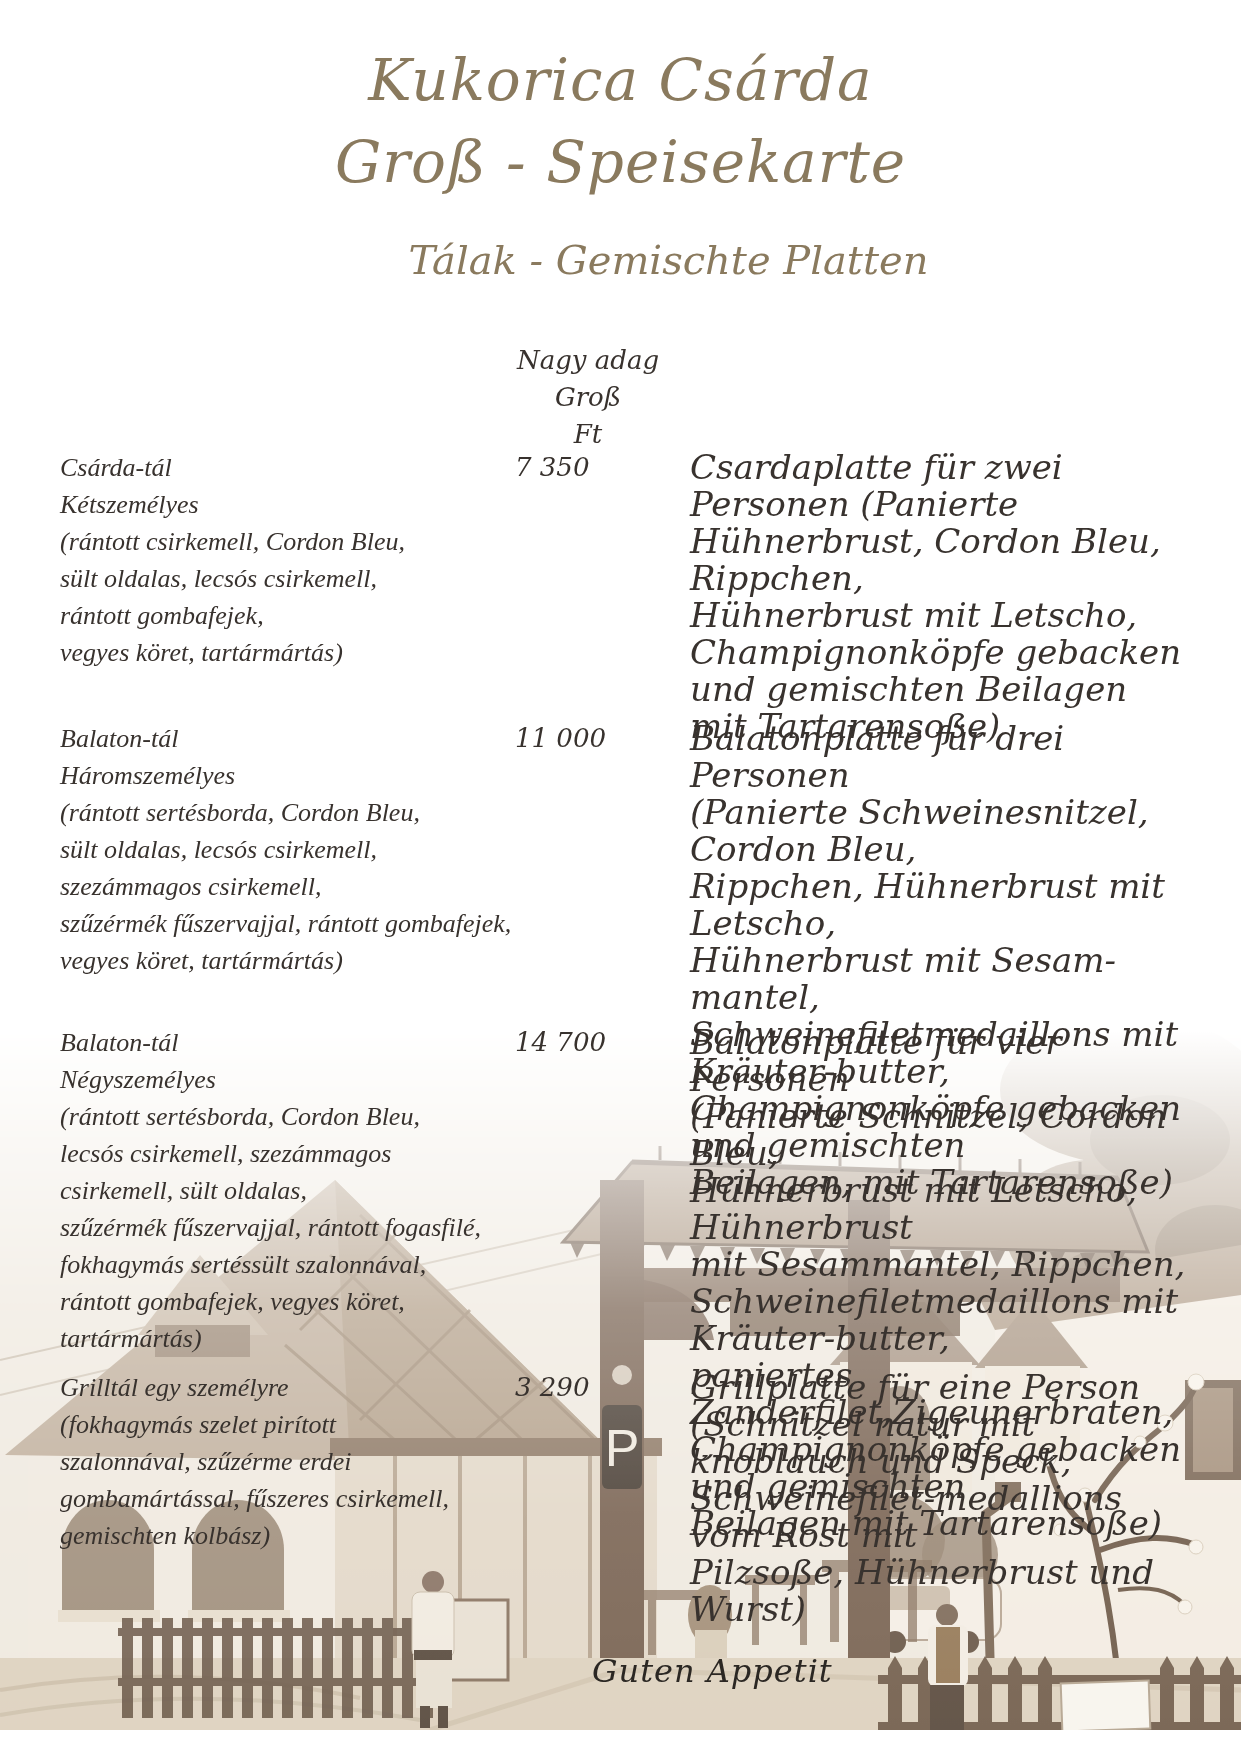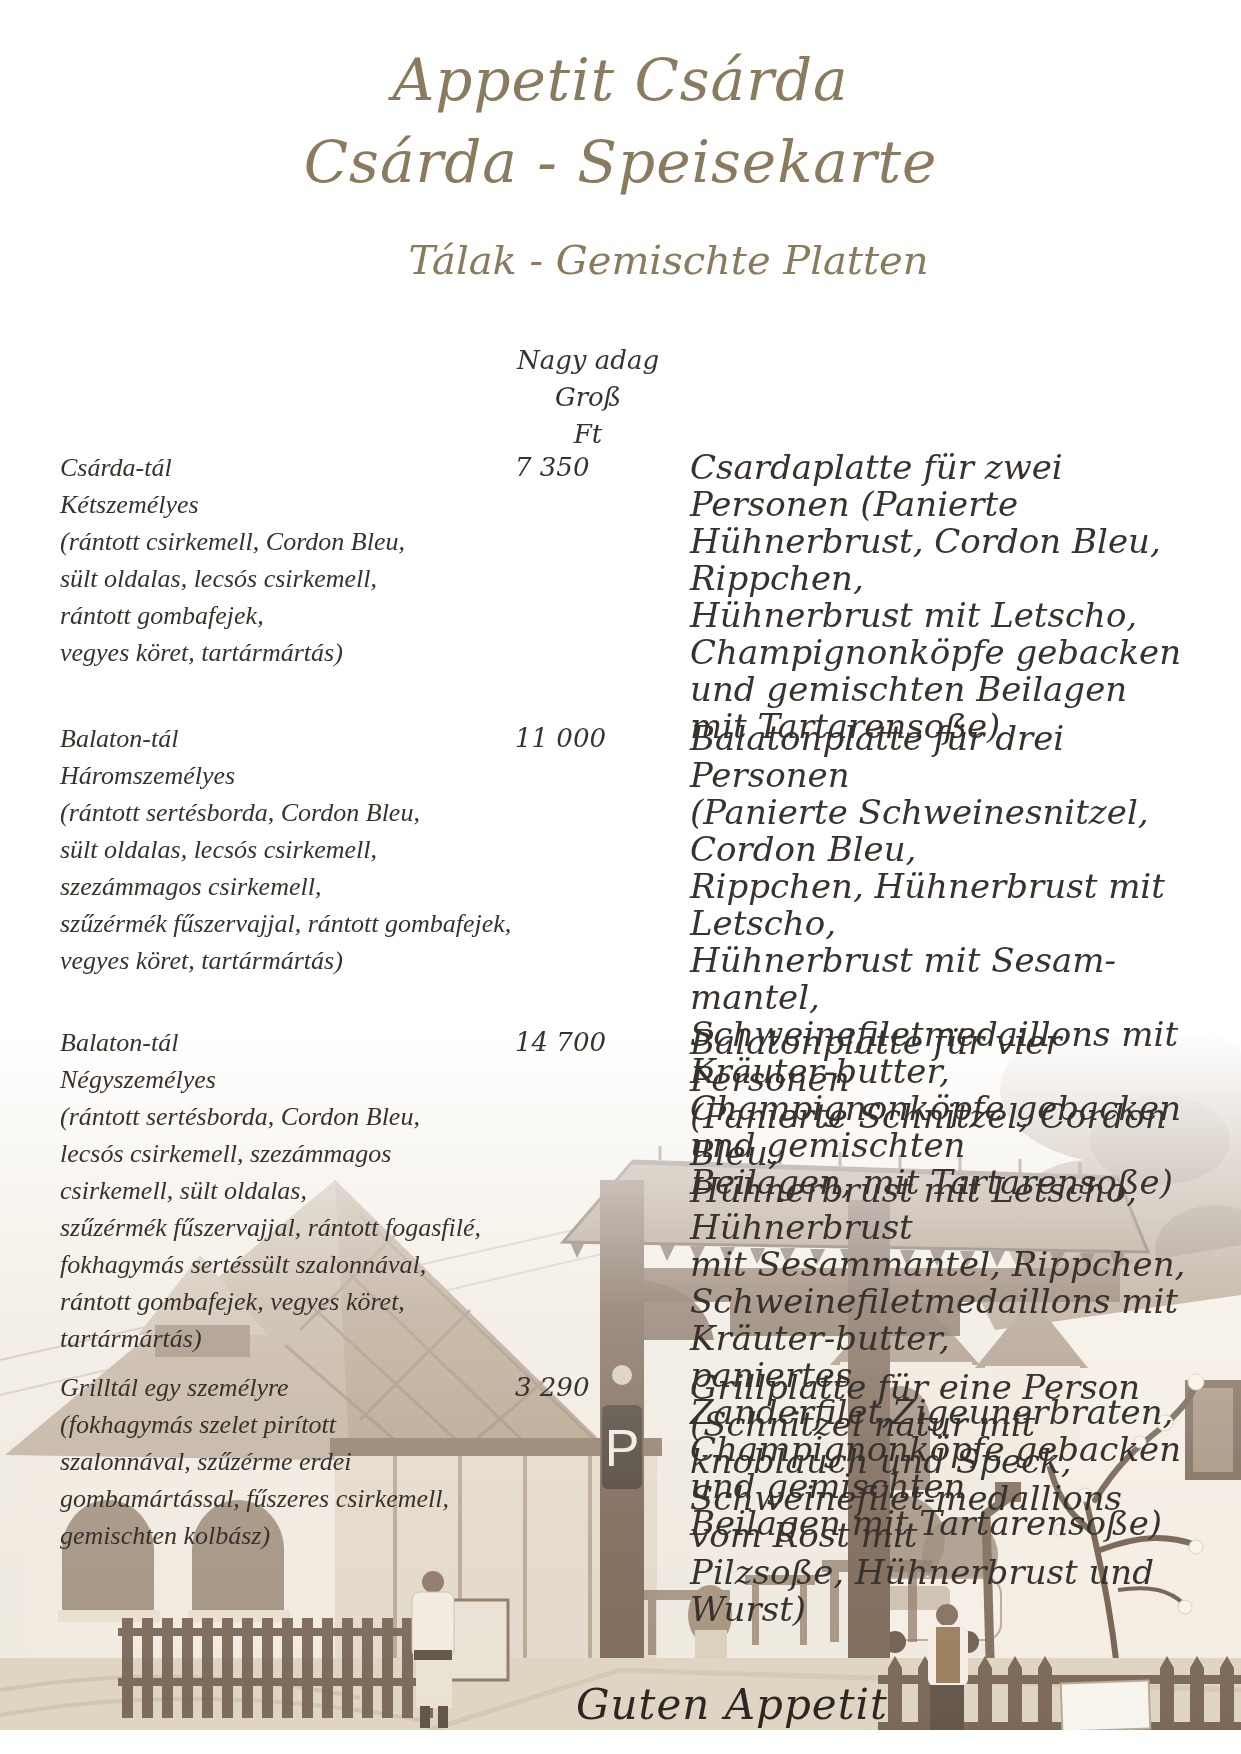--- a/index.html
+++ b/index.html
@@ -53,22 +53,22 @@
     position:absolute;left:690px;top:0;width:500px;
     font-style:italic;color:#38322e;font-size:34px;line-height:37px;
     white-space:pre-line;
   }
   
   .footer-hu{
     position:absolute;left:42px;top:1648px;
     font-style:italic;color:#2b2723;font-size:46px;letter-spacing:1px;
   }
   .footer-de{
-    position:absolute;left:576px;top:1652px;
-    font-style:italic;color:#2b2723;font-size:42px;letter-spacing:1px;margin-top:28px;
+    position:absolute;left:592px;top:1652px;
+    font-style:italic;color:#2b2723;font-size:32px;letter-spacing:1px;
   }
 </style>
 </head>
 <body>
 
 <div class="page">
 
   <svg class="photo" viewBox="0 0 1241 700" preserveAspectRatio="none" aria-hidden="true">
     <defs>
       <linearGradient id="fadeGrad" x1="0" y1="0" x2="0" y2="1">
@@ -290,22 +290,22 @@
 
       <g>
         <circle cx="947" cy="585" r="11" fill="#7f6b5a"></circle>
         <rect x="928" y="595" width="40" height="62" rx="8" fill="#f2ece2"></rect>
         <rect x="936" y="597" width="24" height="56" fill="#967a58"></rect>
         <rect x="930" y="655" width="34" height="45" fill="#5d4e41"></rect>
       </g>
     </g>
   </svg>
 
-  <div class="title title-1">Appetit Csárda</div>
-  <div class="title title-2">Csárda - Speisekarte</div>
+  <div class="title title-1">Kukorica Csárda</div>
+  <div class="title title-2">Groß - Speisekarte</div>
   <div class="subtitle">Tálak - Gemischte Platten</div>
 
   <div class="portion-header">Nagy adag
 Groß
 Ft</div>
 
   <div class="row row-1">
     <div class="col-hu">Csárda-tál
 Kétszemélyes
 (rántott csirkemell, Cordon Bleu,

